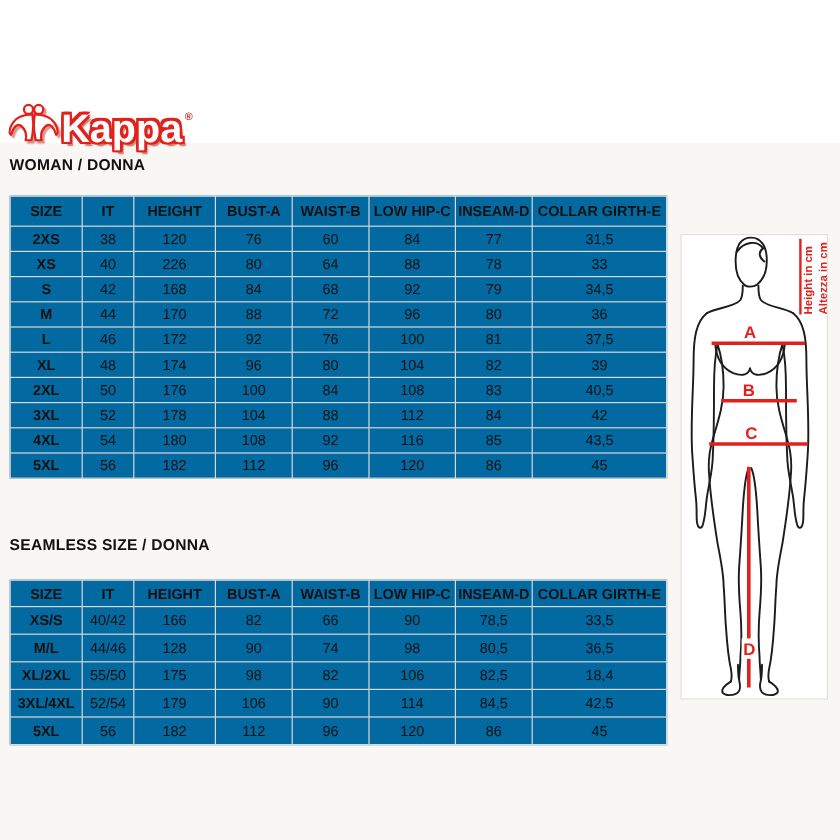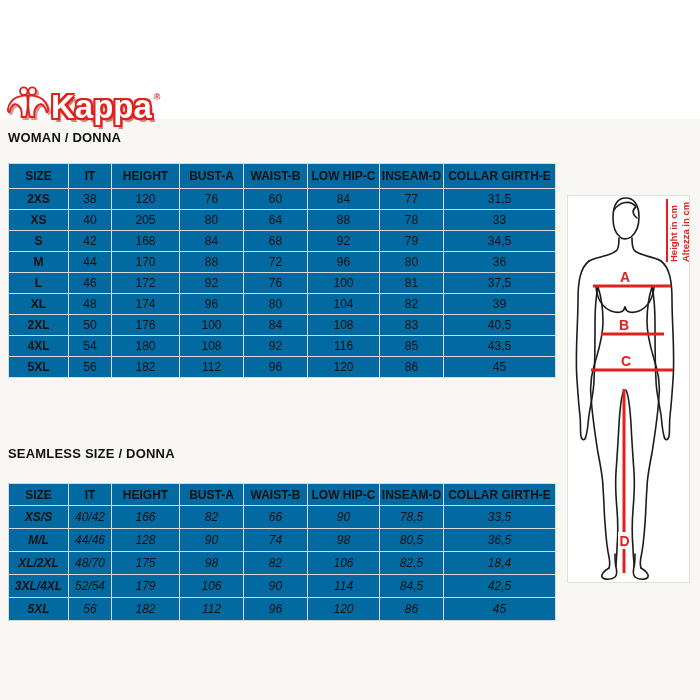--- a/index.html
+++ b/index.html
@@ -37,21 +37,21 @@
   .sizing-table{position:absolute;left:8px;border-collapse:collapse;table-layout:fixed;width:547px;background:#0369a1;}
   .t-woman{top:163px;}
   .t-seamless{top:483px;}
   .sizing-table th,.sizing-table td{
     border:1px solid var(--border);text-align:center;vertical-align:middle;
     font-size:12px;color:var(--ink);padding:0;white-space:nowrap;overflow:hidden;
   }
   .sizing-table th{font-weight:bold;height:24px;}
   .t-woman td{height:20px;}
   .t-seamless th{height:21px;}
-  .t-seamless td{height:22px;font-style:italic;}
+  .t-seamless td{height:22px;}
   .sizing-table td.size-cell{font-weight:bold;}
   col.c0{width:60px}col.c1{width:43px}col.c2{width:68px}col.c3{width:64px}
   col.c4{width:64px}col.c5{width:72px}col.c6{width:64px}col.c7{width:112px}
 
   
   .figure-box{position:absolute;left:567px;top:195px;width:123px;height:388px;background:#ffffff;border:1px solid #e2e0da;box-sizing:border-box;}
   .figure-box svg{display:block;}
   svg text{font-family:"Liberation Sans",sans-serif;}
   .outline{fill:none;stroke:#1c1c1c;stroke-width:1.6;stroke-linecap:round;stroke-linejoin:round;}
   .redline{stroke:var(--red);stroke-width:3;stroke-linecap:butt;}
@@ -113,21 +113,21 @@
           <td>120</td>
           <td>76</td>
           <td>60</td>
           <td>84</td>
           <td>77</td>
           <td>31,5</td>
         </tr>
         <tr>
           <td class="size-cell">XS</td>
           <td>40</td>
-          <td>205</td>
+          <td>226</td>
           <td>80</td>
           <td>64</td>
           <td>88</td>
           <td>78</td>
           <td>33</td>
         </tr>
         <tr>
           <td class="size-cell">S</td>
           <td>42</td>
           <td>168</td>
@@ -169,20 +169,30 @@
         </tr>
         <tr>
           <td class="size-cell">2XL</td>
           <td>50</td>
           <td>176</td>
           <td>100</td>
           <td>84</td>
           <td>108</td>
           <td>83</td>
           <td>40,5</td>
+        </tr>
+        <tr>
+          <td class="size-cell">3XL</td>
+          <td>52</td>
+          <td>178</td>
+          <td>104</td>
+          <td>88</td>
+          <td>112</td>
+          <td>84</td>
+          <td>42</td>
         </tr>
         <tr>
           <td class="size-cell">4XL</td>
           <td>54</td>
           <td>180</td>
           <td>108</td>
           <td>92</td>
           <td>116</td>
           <td>85</td>
           <td>43,5</td>
@@ -239,21 +249,21 @@
           <td>44/46</td>
           <td>128</td>
           <td>90</td>
           <td>74</td>
           <td>98</td>
           <td>80,5</td>
           <td>36,5</td>
         </tr>
         <tr>
           <td class="size-cell">XL/2XL</td>
-          <td>48/70</td>
+          <td>55/50</td>
           <td>175</td>
           <td>98</td>
           <td>82</td>
           <td>106</td>
           <td>82,5</td>
           <td>18,4</td>
         </tr>
         <tr>
           <td class="size-cell">3XL/4XL</td>
           <td>52/54</td>

